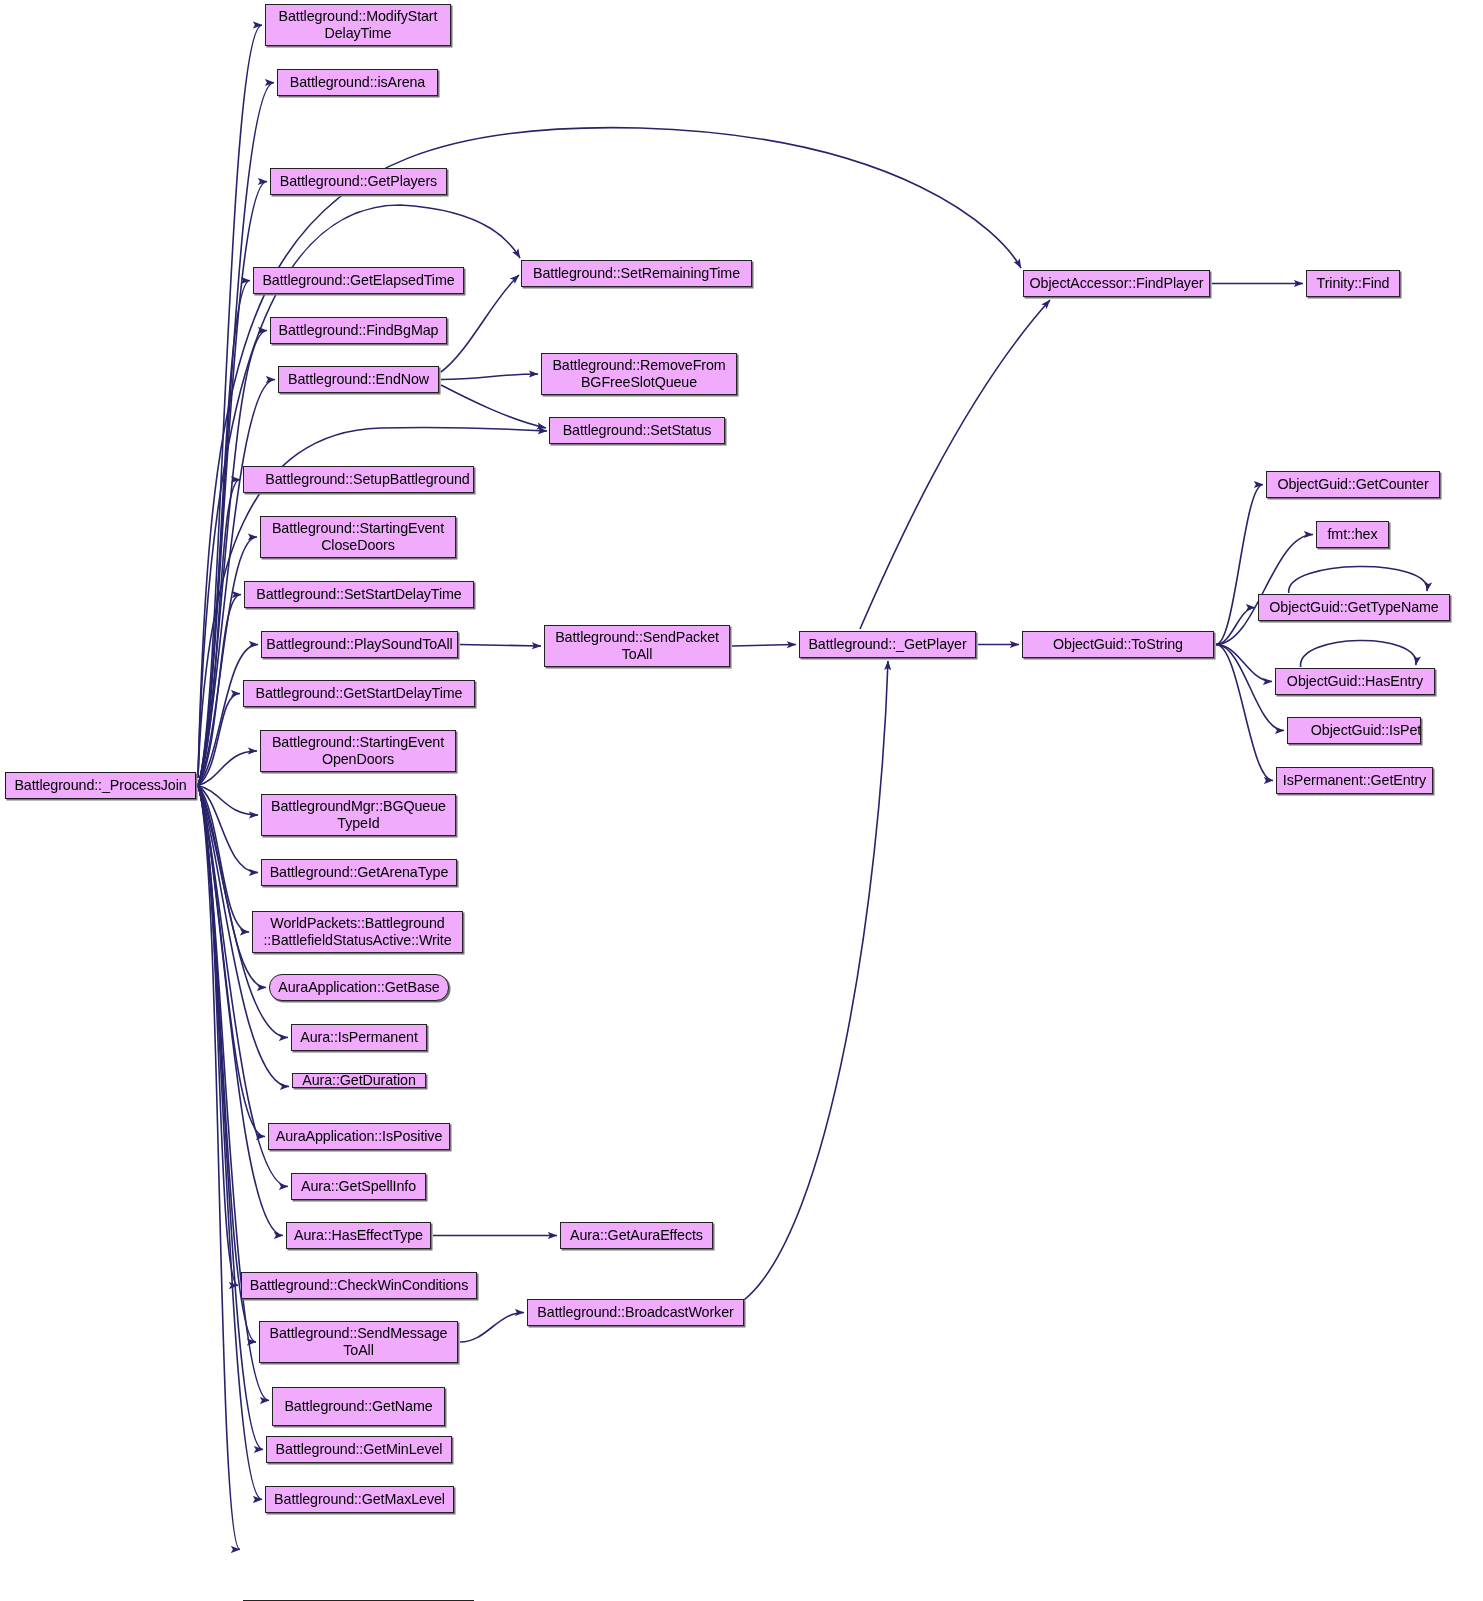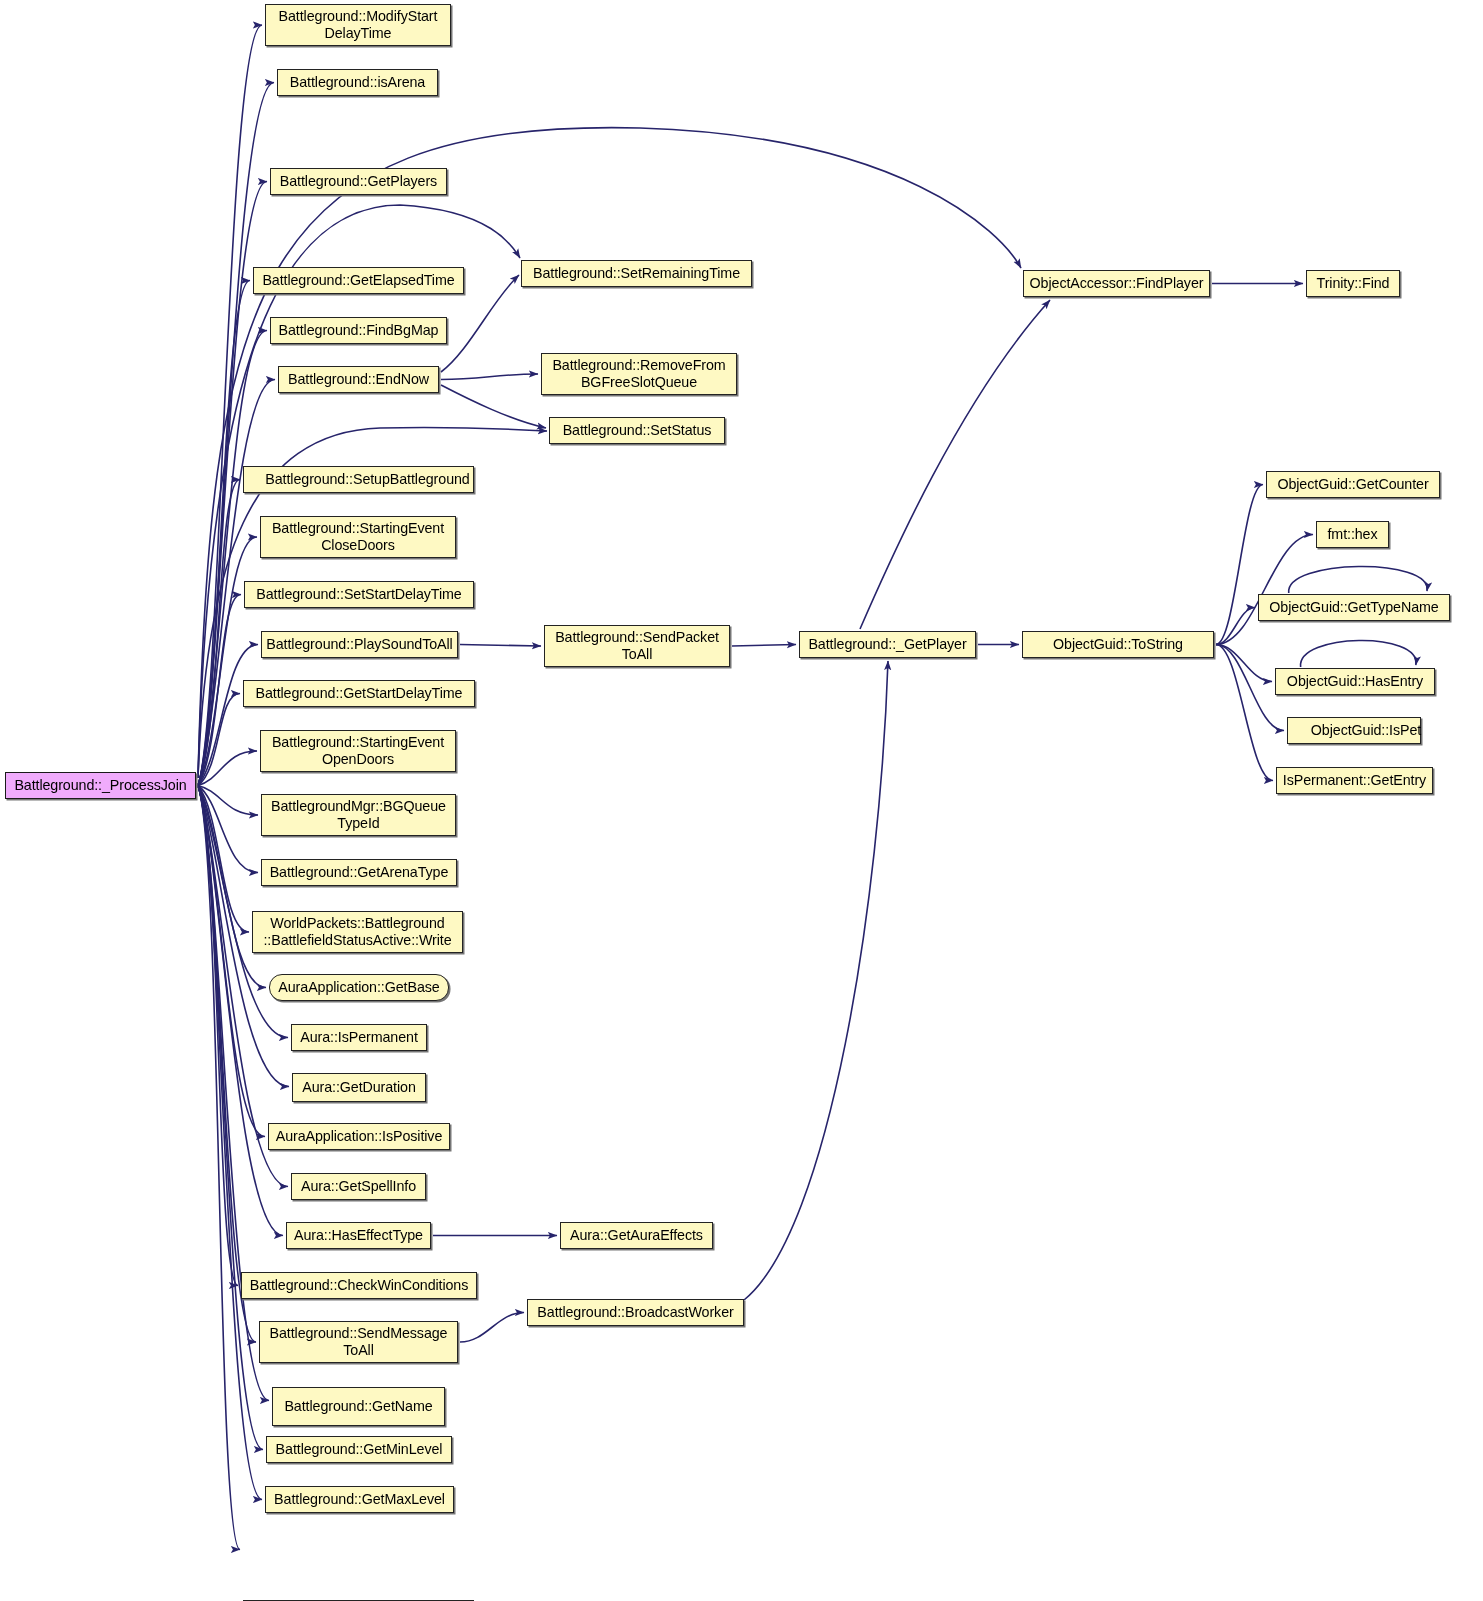--- a/index.html
+++ b/index.html
@@ -19,21 +19,21 @@
     position: absolute;
     left: 0;
     top: 0;
     width: 1483px;
     height: 1601px;
     pointer-events: none;
   }
   .node {
     position: absolute;
     box-sizing: border-box;
-    background: #fef9c3;
+    background: #f0abfc;
     border: 1px solid #232323;
     box-shadow: 1.5px 1.5px 0 0 #767676;
     display: flex;
     align-items: center;
     justify-content: center;
     text-align: center;
     color: #000000;
     font-size: 14.3px;
     line-height: 1.18;
     letter-spacing: -0.1px;
@@ -133,21 +133,21 @@
       <div class="node" style="left: 243px; top: 680px; width: 232px; height: 27px;">Battleground::GetStartDelayTime</div>
       <div class="node" style="left: 260px; top: 730px; width: 196px; height: 42px;">Battleground::StartingEvent
 OpenDoors</div>
       <div class="node" style="left: 261px; top: 794px; width: 195px; height: 42px;">BattlegroundMgr::BGQueue
 TypeId</div>
       <div class="node" style="left: 261px; top: 859px; width: 196px; height: 27px;">Battleground::GetArenaType</div>
       <div class="node" style="left: 252px; top: 911px; width: 211px; height: 42px;">WorldPackets::Battleground
 ::BattlefieldStatusActive::Write</div>
       <div class="node" style="left: 269px; top: 974px; width: 180px; height: 27px; border-radius: 13px;">AuraApplication::GetBase</div>
       <div class="node" style="left: 291px; top: 1024px; width: 136px; height: 27px;">Aura::IsPermanent</div>
-      <div class="node" style="left: 292px; top: 1073px; width: 134px; height: 29px;">Aura::GetDuration</div>
+      <div class="node" style="left: 292px; top: 1073px; width: 134px; height: 15px;">Aura::GetDuration</div>
       <div class="node" style="left: 268px; top: 1123px; width: 182px; height: 27px;">AuraApplication::IsPositive</div>
       <div class="node" style="left: 291px; top: 1173px; width: 135px; height: 27px;">Aura::GetSpellInfo</div>
       <div class="node" style="left: 286px; top: 1222px; width: 145px; height: 27px;">Aura::HasEffectType</div>
       <div class="node" style="left: 560px; top: 1222px; width: 153px; height: 27px;">Aura::GetAuraEffects</div>
       <div class="node" style="left: 241px; top: 1272px; width: 236px; height: 27px;">Battleground::CheckWinConditions</div>
       <div class="node" style="left: 259px; top: 1321px; width: 199px; height: 42px;">Battleground::SendMessage
 ToAll</div>
       <div class="node" style="left: 527px; top: 1299px; width: 217px; height: 27px;">Battleground::BroadcastWorker</div>
       <div class="node" style="left: 272px; top: 1387px; width: 173px; height: 39px;">Battleground::GetName</div>
       <div class="node" style="left: 266px; top: 1436px; width: 186px; height: 27px;">Battleground::GetMinLevel</div>

